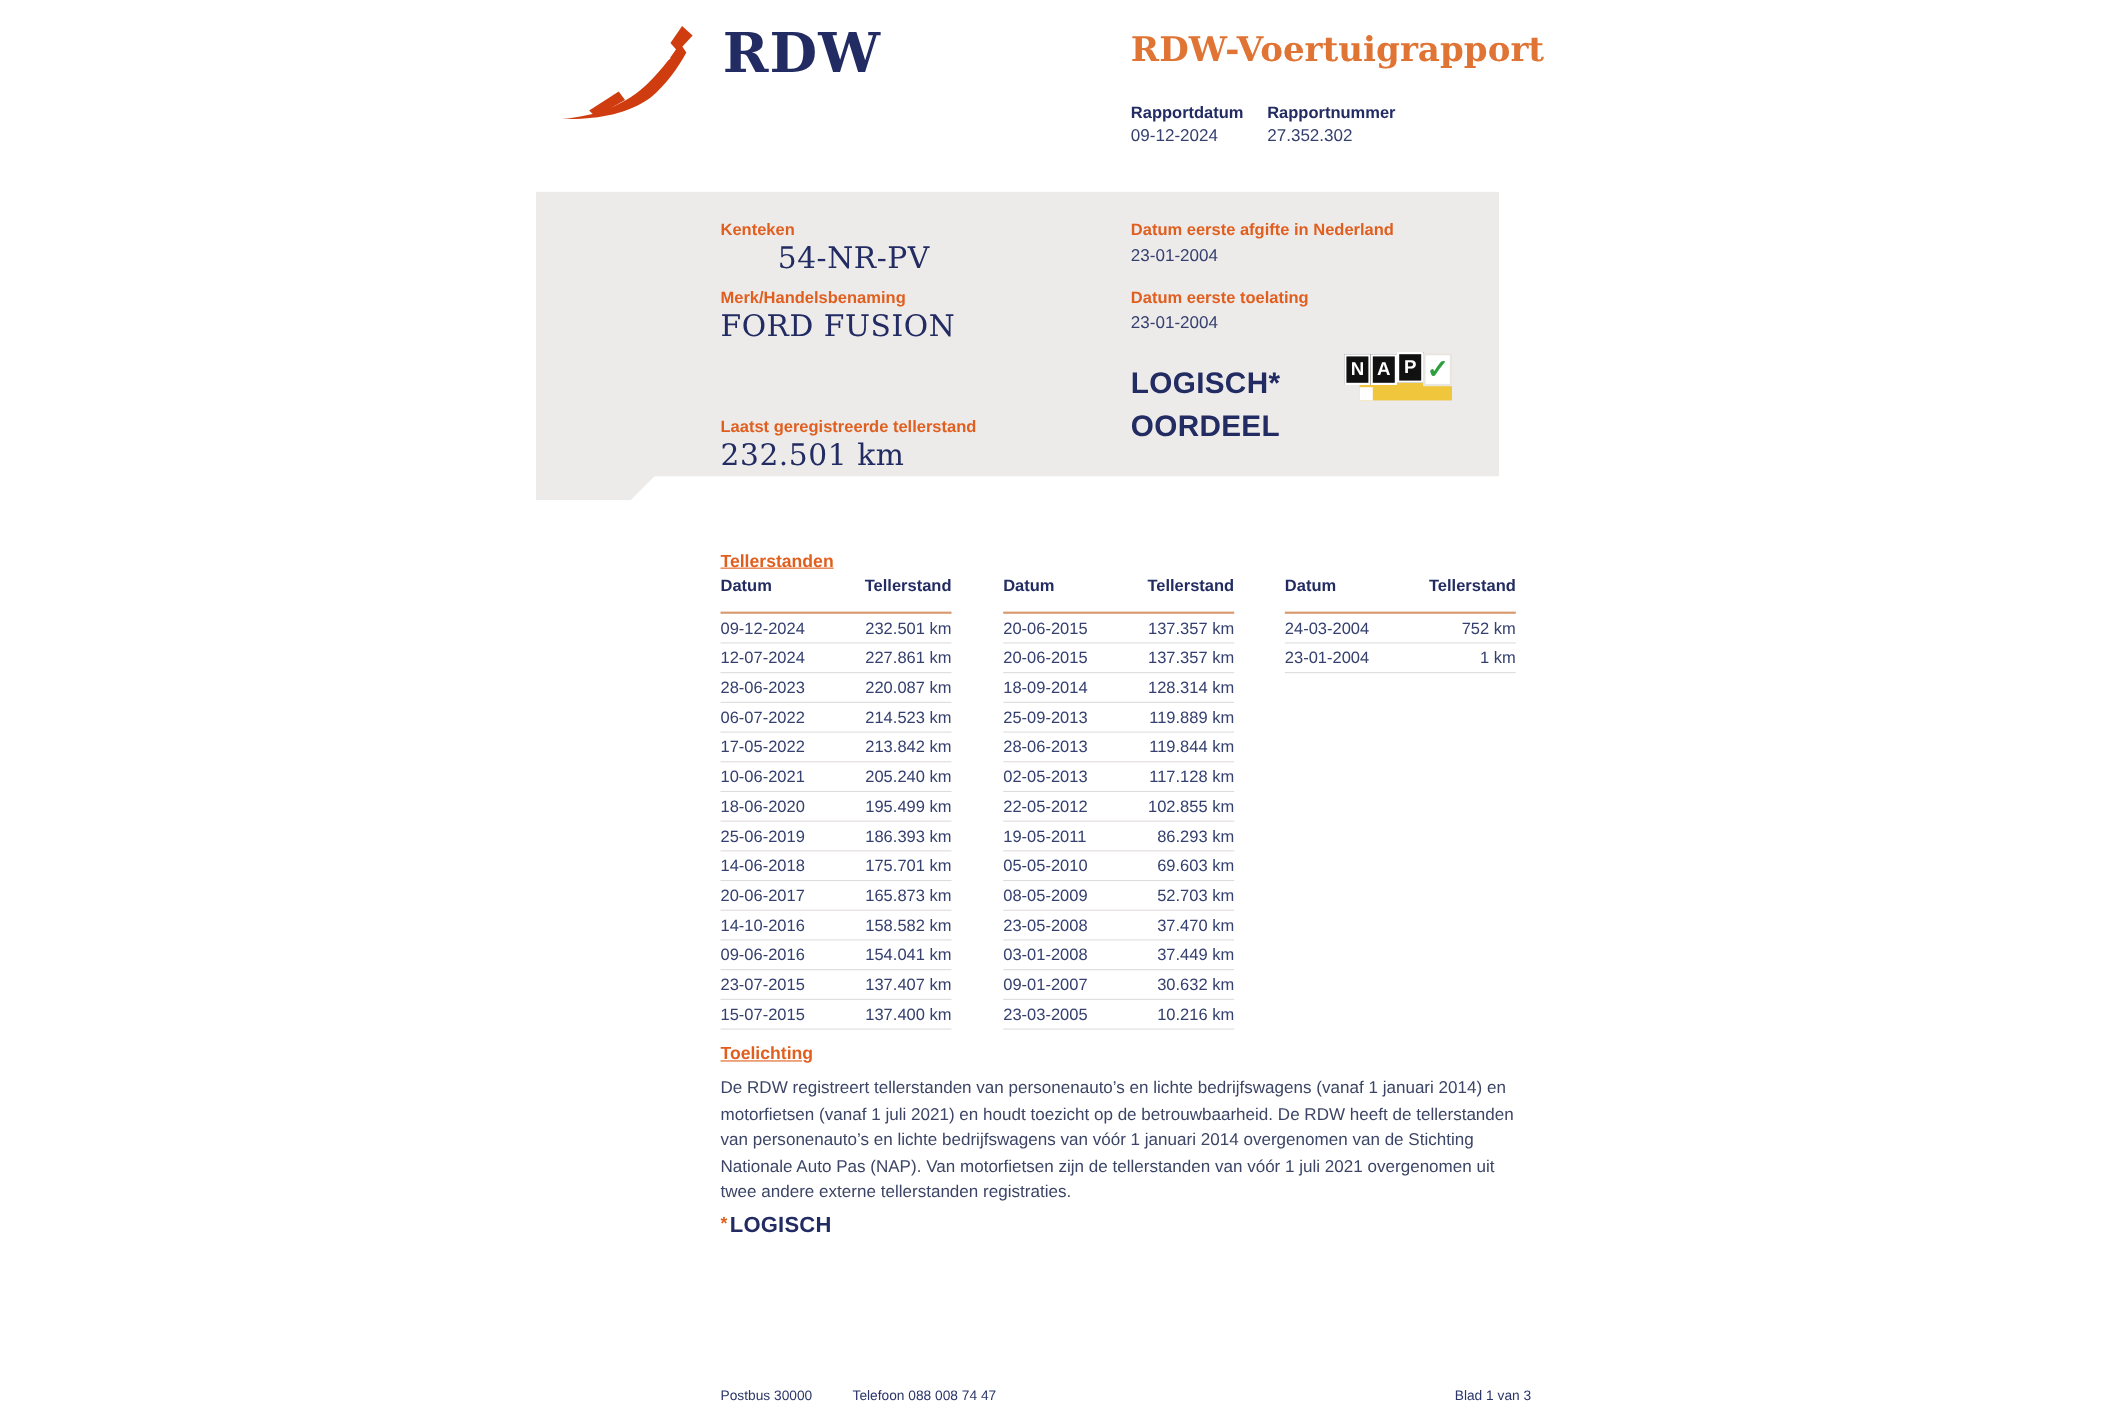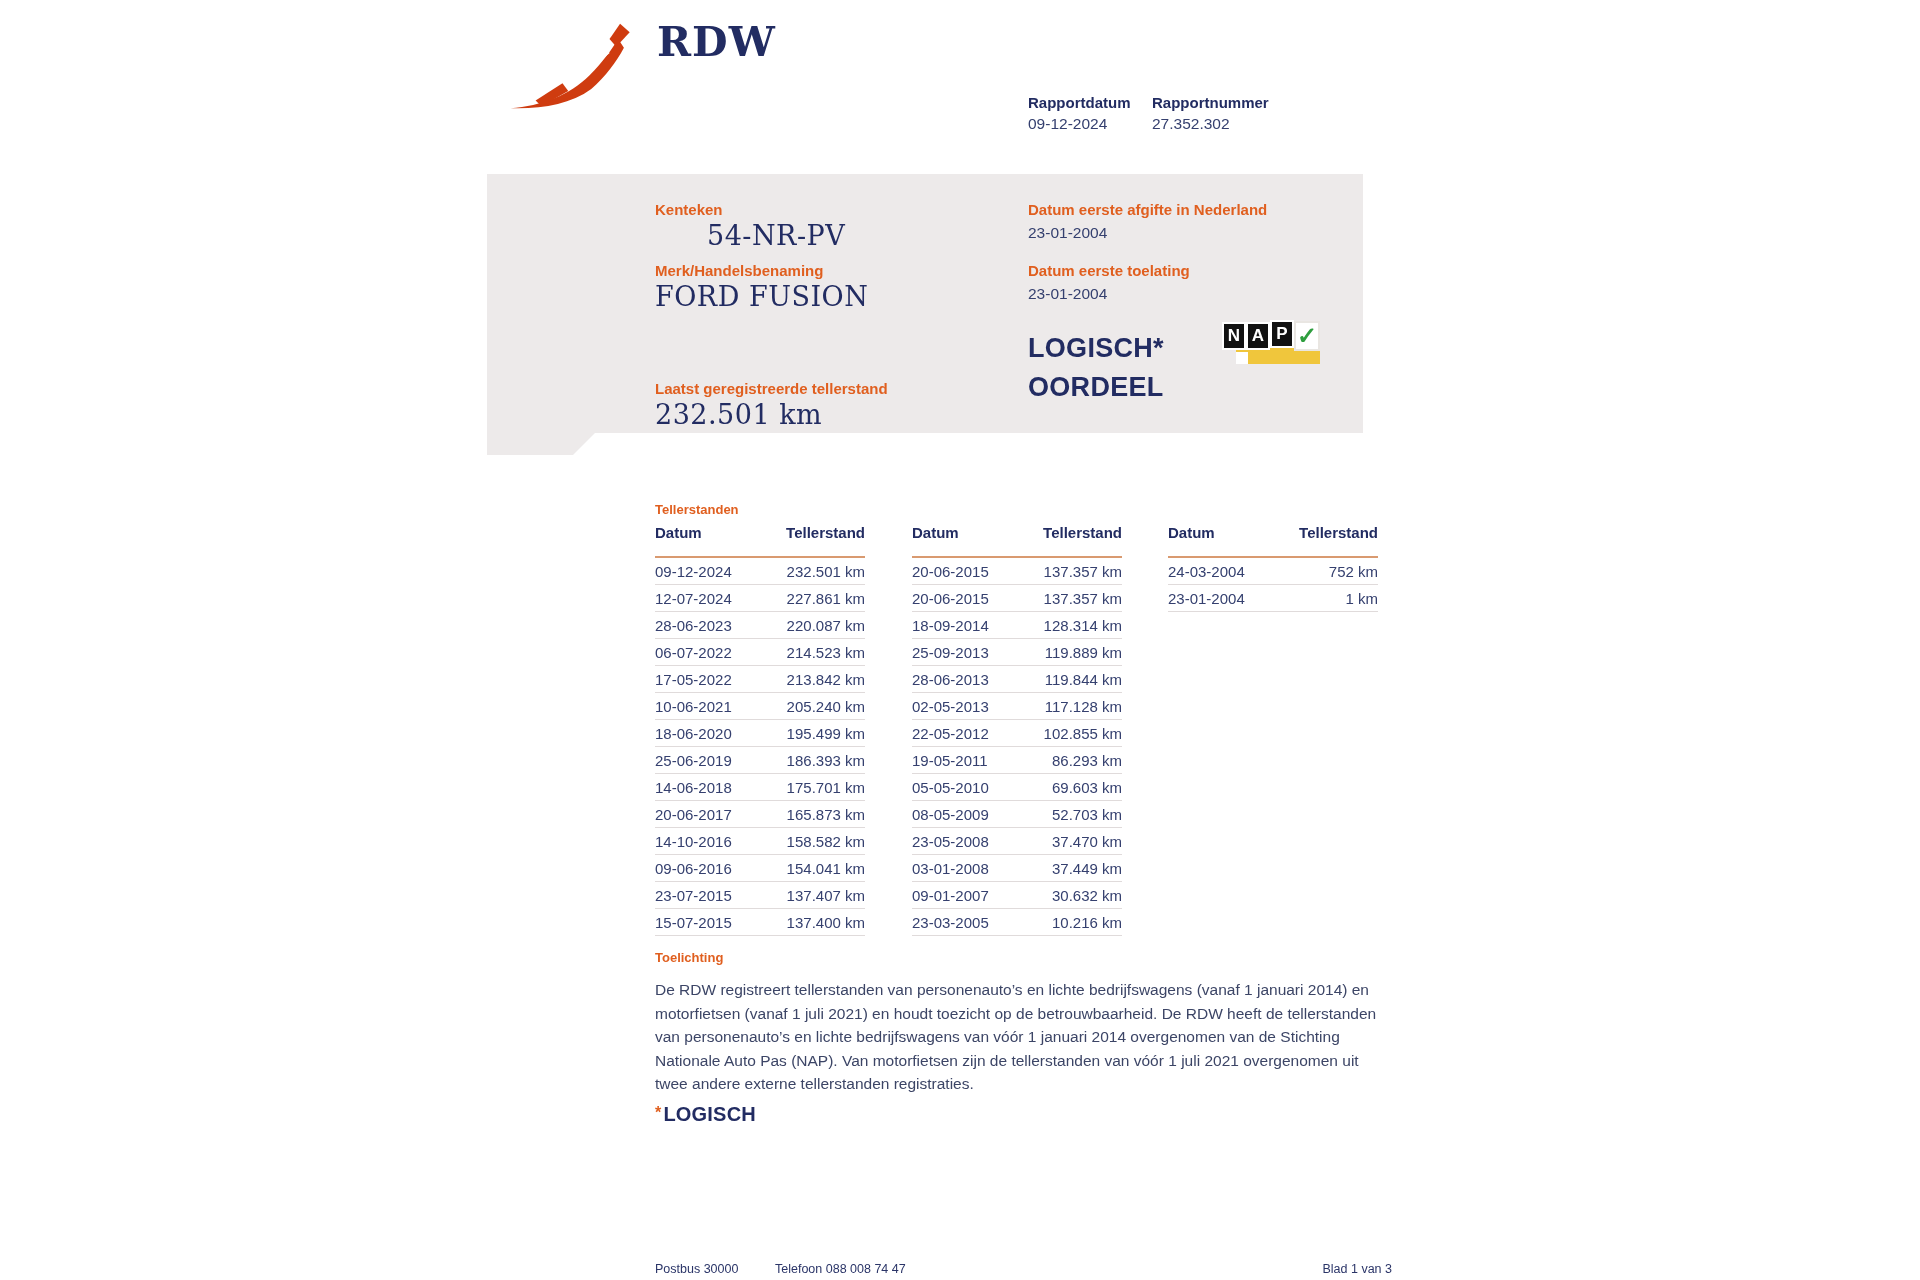--- a/index.html
+++ b/index.html
@@ -3,21 +3,21 @@
 <meta charset="utf-8">
 <style>
   * { margin:0; padding:0; box-sizing:border-box; }
   html,body { background:#ffffff; }
   body { font-family:"Liberation Sans", sans-serif; }
   #page { position:relative; width:1920px; height:1280px; background:#ffffff; overflow:hidden; }
 
   
   .logo-svg { position:absolute; left:505px; top:16px; width:138px; height:96px; }
   .logo-text { position:absolute; left:657px; top:18px; font-family:"DejaVu Serif", serif;
-               font-size:41px; font-weight:600; color:#222c62; letter-spacing:1px; }
+               font-size:50px; font-weight:600; color:#222c62; letter-spacing:1px; }
   .doc-title { position:absolute; left:1028px; top:27px; font-family:"DejaVu Serif", serif;
                font-size:31px; font-weight:700; color:#e0763а; color:#e07435; }
   .meta-label { position:absolute; top:94px; font-size:15px; font-weight:700; color:#222c62; }
   .meta-value { position:absolute; top:115px; font-size:15.5px; color:#35406f; }
   .ml-1 { left:1028px; } .ml-2 { left:1152px;text-align:center; }
 
   
   .summary-box { position:absolute; left:487px; top:174px; width:876px; height:281px;
                  background:#edeaea;
                  clip-path:polygon(0 0, 876px 0, 876px 259px, 108px 259px, 86px 281px, 0 281px); }
@@ -34,21 +34,21 @@
   .nap-notch { position:absolute; left:14px; top:30px; width:12px; height:12px; background:#ffffff; }
   .nap-tile { position:absolute; top:0; width:24px; height:28px; background:#111111;
               border:2px solid #ffffff; color:#ffffff; font-weight:700; font-size:17px;
               display:flex; align-items:center; justify-content:center; }
   .nap-tile.t0 { left:0; } .nap-tile.t1 { left:24px; } .nap-tile.t2 { left:48px; top:-2px; }
   .nap-check { position:absolute; left:72px; top:-1px; width:26px; height:30px; background:#ffffff;
                border:2px solid #e9e6e2; color:#2e9e3e; font-size:24px; font-weight:800;
                display:flex; align-items:center; justify-content:center; }
 
   
-  .section-h { position:absolute; font-size:13px; font-weight:700; color:#e05f1f; }
+  .section-h { position:absolute; font-size:16px; font-weight:700; color:#e05f1f;text-decoration:underline; }
   .ttable { position:absolute; top:524px; width:210px; }
   .t-head { display:flex; justify-content:space-between; font-size:15px; font-weight:700;
             color:#222c62; padding-bottom:15px; border-bottom:2px solid #d99a70; }
   .t-row { display:flex; justify-content:space-between; align-items:flex-end; height:27px;
            font-size:15px; color:#35406f; border-bottom:1px solid #e0dbdb; padding-bottom:4px; }
 
   
   .body-par { position:absolute; font-size:15.5px; line-height:23.5px; color:#3c4566; }
   .logisch-h { position:absolute; left:655px; top:1103px; font-size:20px; font-weight:700;
                color:#222c62; letter-spacing:0.2px; }
@@ -66,20 +66,21 @@
 <div id="page">
 
   <svg class="logo-svg" viewBox="0 0 140 100">
     <path fill="#cf3c10" d="M4 96 C36 94 66 82 86 62 C100 48 110 34 116 24 L122 33 C114 48 103 63 88 76 C66 92 36 97 4 96 Z"></path>
     <path fill="#cf3c10" d="M118 8 L128 17 L114 32 L107 24 Z"></path>
     <path fill="#ffffff" transform="rotate(-28 70 60)" d="M40 56 h34 v7 h-34 z"></path>
     <path fill="#ffffff" transform="rotate(-40 96 44)" d="M82 41 h26 v6 h-26 z"></path>
     <path fill="#cf3c10" d="M30 88 L58 70 L64 78 L36 94 Z"></path>
   </svg>
   <div class="logo-text">RDW</div>
+  <h1 class="doc-title">RDW-Voertuigrapport</h1>
   <div class="meta-label ml-1">Rapportdatum</div>
   <div class="meta-label ml-2">Rapportnummer</div>
   <div class="meta-value ml-1">09-12-2024</div>
   <div class="meta-value ml-2">27.352.302</div>
 
   <section class="summary-box">
     <div class="o-label" style="left:168px; top:27px;">Kenteken</div>
     <div class="big-value" style="left:172px; top:46px;margin-left:48px;">54-NR-PV</div>
     <div class="o-label" style="left:168px; top:88px;">Merk/Handelsbenaming</div>
     <div class="big-value" style="left:168px; top:107px;">FORD FUSION</div>

